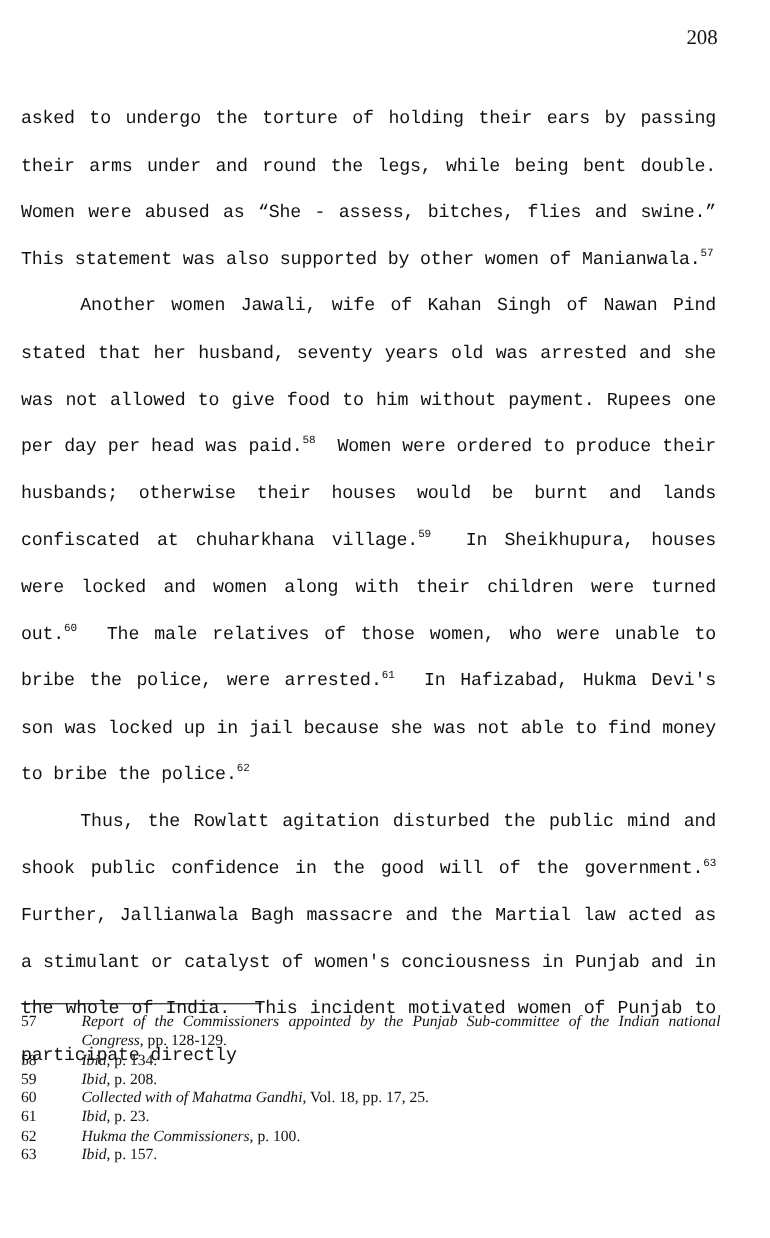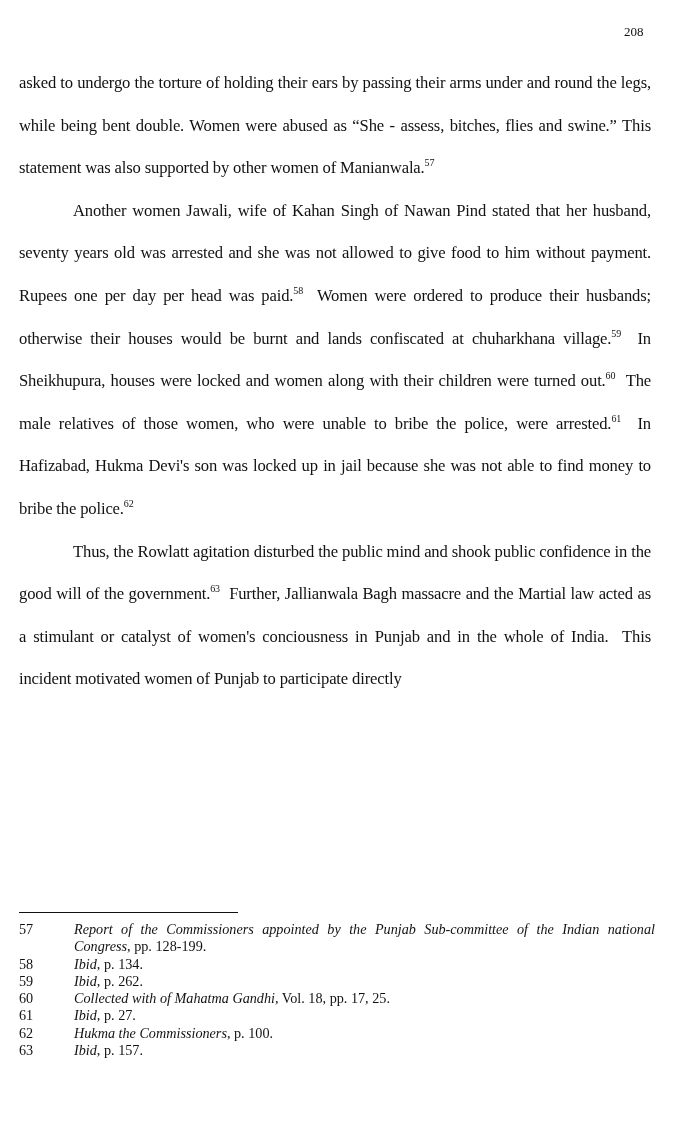--- a/index.html
+++ b/index.html
@@ -1,23 +1,23 @@
 <!DOCTYPE html>
 <html><head>
 <meta charset="utf-8">
 <style>
   html, body { margin: 0; padding: 0; background: #ffffff; }
   body { width: 700px; height: 1125px; position: relative; overflow: hidden; color: #111; }
   .page-number {
     position: absolute; top: 24px; left: 624px;
-    font-family: "Liberation Serif", serif; font-size: 13px; color: #111;
+    font-family: "Liberation Serif", serif; font-size: 19px; color: #111;
   }
   .body-text {
-    position: absolute; left: 19px; top: 62px; width: 632px;
-    font-family: Liberation Serif, serif; font-size: 16.6px;
+    position: absolute; left: 19px; top: 87px; width: 632px;
+    font-family: Liberation Mono, monospace; font-size: 16.6px;
     line-height: 42.6px; text-align: justify; letter-spacing: -0.15px;
   }
   .body-text p { margin: 0; }
   .body-text p.indent { text-indent: 54px; }
   .body-text sup { font-size: 10px; line-height: 0; vertical-align: 7px; }
   .fn-rule {
     position: absolute; left: 19px; top: 912px; width: 219px; height: 0;
     border-top: 1px solid #111;
   }
   .footnotes {
@@ -45,37 +45,37 @@
   <p class="indent">
     <span>Thus, the Rowlatt agitation disturbed the public mind and shook public confidence in the good will of the government.</span><sup>63</sup><span style="white-space: pre-wrap;">  Further, Jallianwala Bagh massacre and the Martial law acted as a stimulant or catalyst of women's conciousness in Punjab and in the whole of India.  This incident motivated women of Punjab to participate directly</span>
   </p>
 </div>
 
 <div class="fn-rule"></div>
 
 <div class="footnotes">
   <div class="fn">
     <span class="fn-num">57</span>
-    <span class="fn-text fn-justify"><span class="ital">Report of the Commissioners appointed by the Punjab Sub-committee of the Indian national Congress</span><span>, pp. 128-199.</span></span>
+    <span class="fn-text fn-justify"><span class="ital">Report of the Commissioners appointed by the Punjab Sub-committee of the Indian national Congress</span><span>, pp. 128-129.</span></span>
   </div>
   <div class="fn">
     <span class="fn-num">58</span>
     <span class="fn-text"><span class="ital">Ibid</span><span>, p. 134.</span></span>
   </div>
   <div class="fn">
     <span class="fn-num">59</span>
-    <span class="fn-text"><span class="ital">Ibid</span><span>, p. 262.</span></span>
+    <span class="fn-text"><span class="ital">Ibid</span><span>, p. 208.</span></span>
   </div>
   <div class="fn">
     <span class="fn-num">60</span>
     <span class="fn-text"><span class="ital">Collected with of Mahatma Gandhi</span><span>, Vol. 18, pp. 17, 25.</span></span>
   </div>
   <div class="fn">
     <span class="fn-num">61</span>
-    <span class="fn-text"><span class="ital">Ibid</span><span>, p. 27.</span></span>
+    <span class="fn-text"><span class="ital">Ibid</span><span>, p. 23.</span></span>
   </div>
   <div class="fn">
     <span class="fn-num">62</span>
     <span class="fn-text"><span class="ital">Hukma the Commissioners</span><span>, p. 100.</span></span>
   </div>
   <div class="fn">
     <span class="fn-num">63</span>
     <span class="fn-text"><span class="ital">Ibid</span><span>, p. 157.</span></span>
   </div>
 </div>

